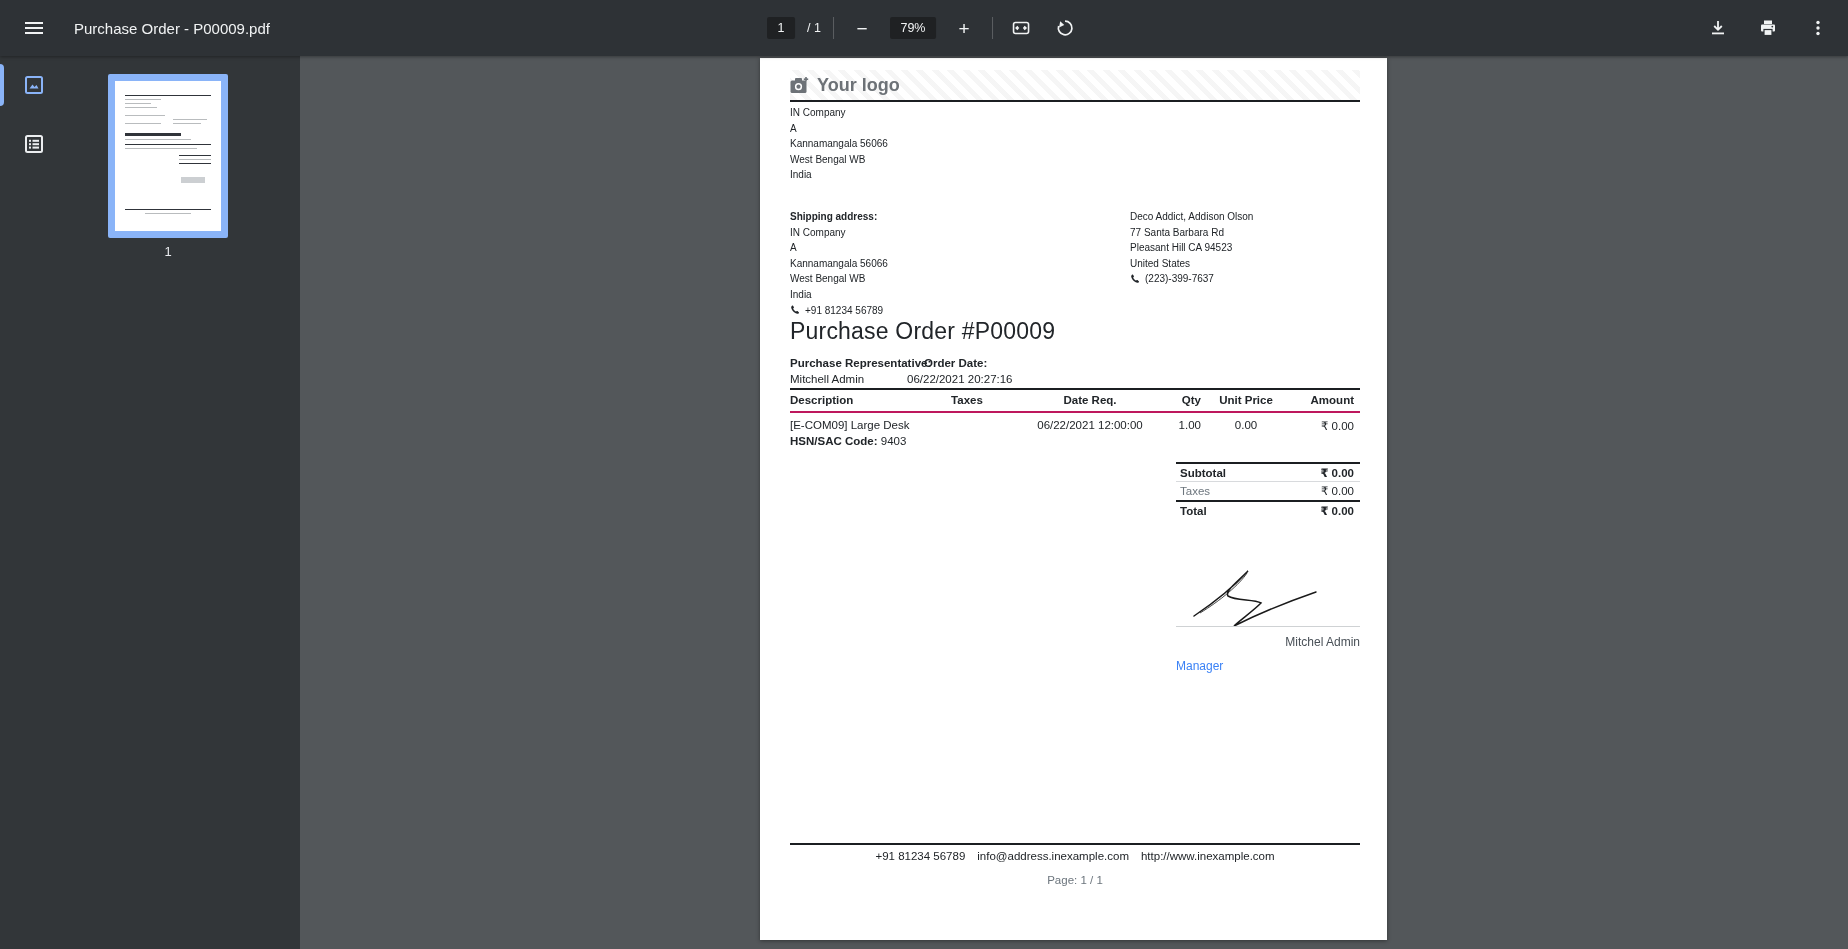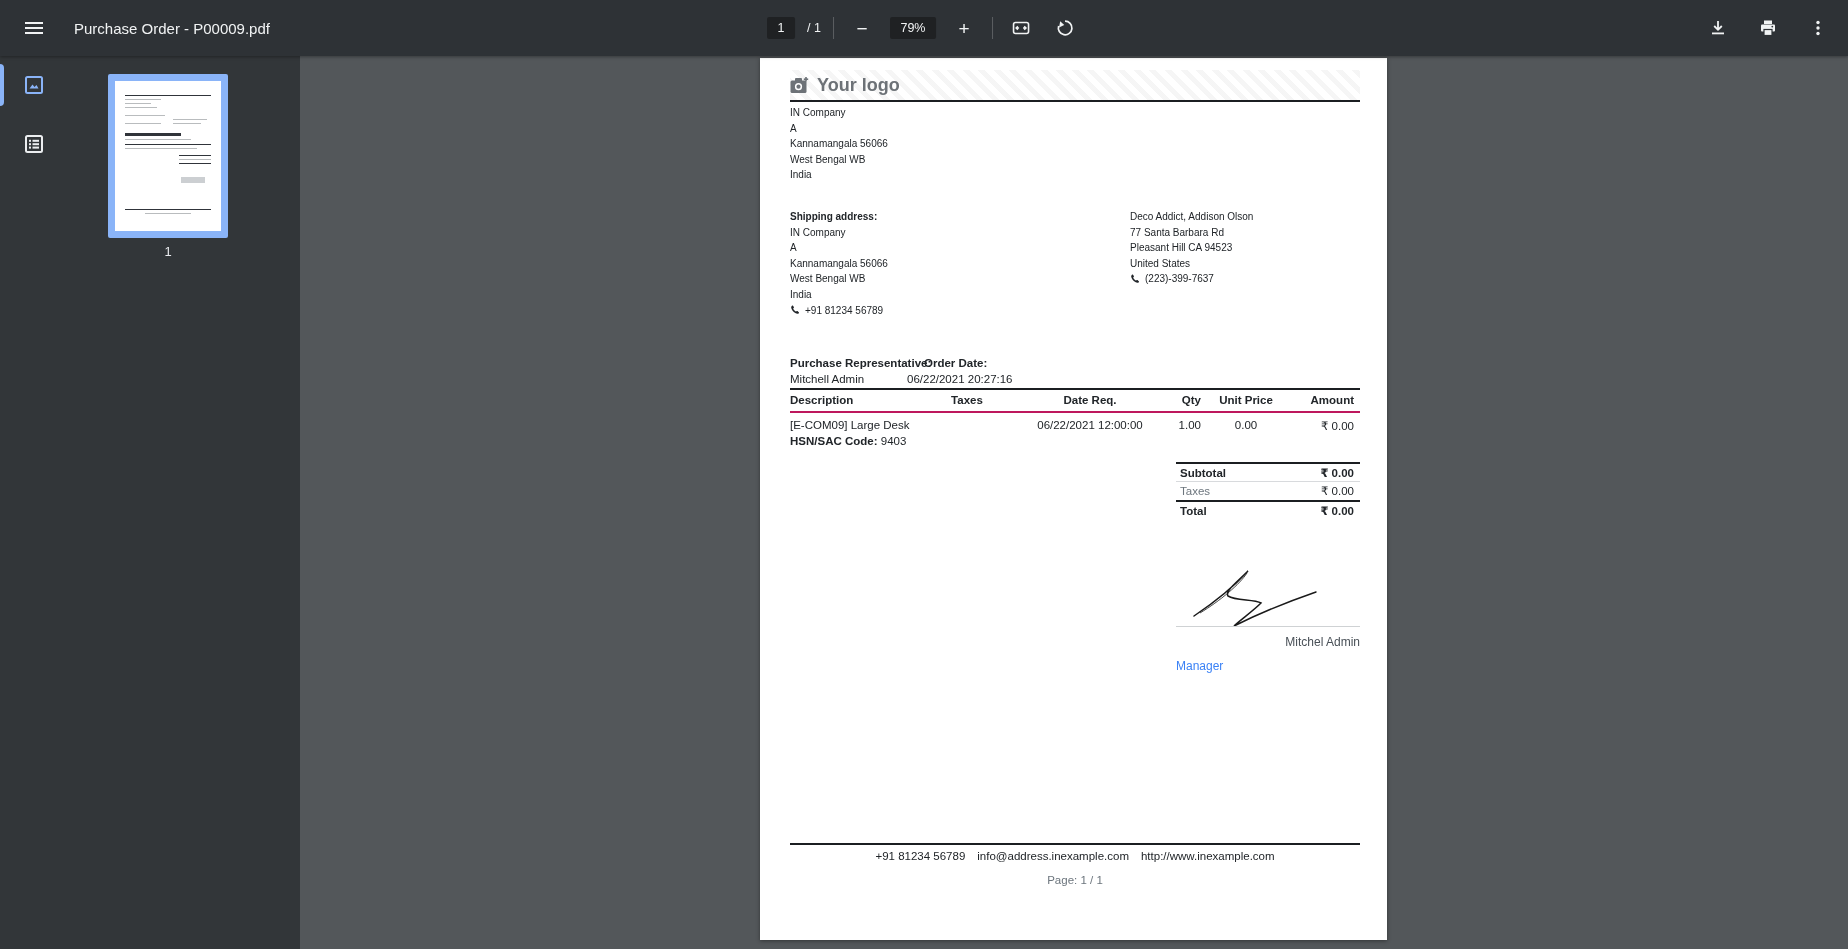--- a/index.html
+++ b/index.html
@@ -303,20 +303,21 @@
     <div>Pleasant Hill CA 94523</div>
     <div>United States</div>
     <div class="phone-row">
       <svg width="10" height="10" viewBox="0 0 16 16">
         <path d="M3.2 1.2 C2.5 1.9 1.6 3 2 4.6 C2.6 7.2 5 10.8 8.4 12.9 C10.4 14.1 12.4 14.6 13.6 13.5 C14.4 12.8 14.8 12.2 14 11.4 L12 9.7 C11.3 9.2 10.8 9.4 10.3 10 C9.9 10.5 9.4 10.6 8.7 10.1 C7.2 9.1 6 7.8 5.3 6.4 C5 5.8 5.1 5.3 5.7 4.9 C6.4 4.4 6.6 3.9 6.1 3.1 L4.8 1.3 C4.3 0.7 3.7 0.8 3.2 1.2 Z" fill="#212529"></path>
       </svg>
       <span>(223)-399-7637</span>
     </div>
   </div>
 
+  <div class="abs doc-title">Purchase Order #P00009</div>
 
   <div class="abs meta-label meta-rep-label">Purchase Representative:</div>
   <div class="abs meta-label meta-date-label">Order Date:</div>
   <div class="abs meta-rep-value">Mitchell Admin</div>
   <div class="abs meta-date-value">06/22/2021 20:27:16</div>
 
   <table class="abs po-table">
     <thead>
       <tr>
         <th class="c-desc">Description</th>

